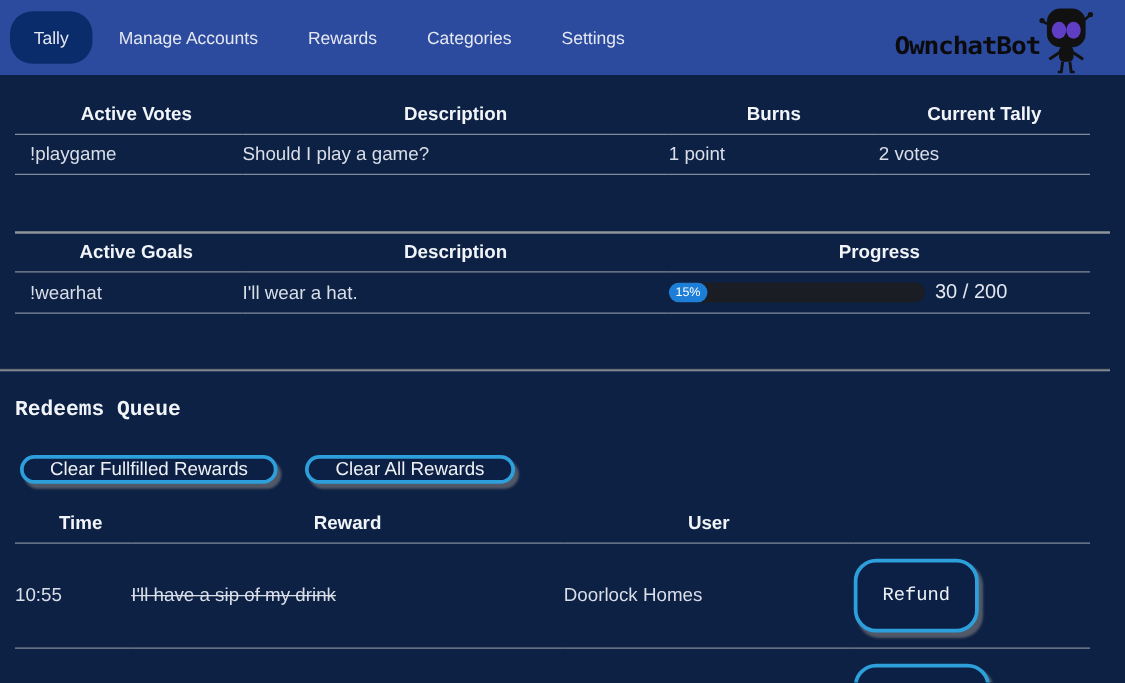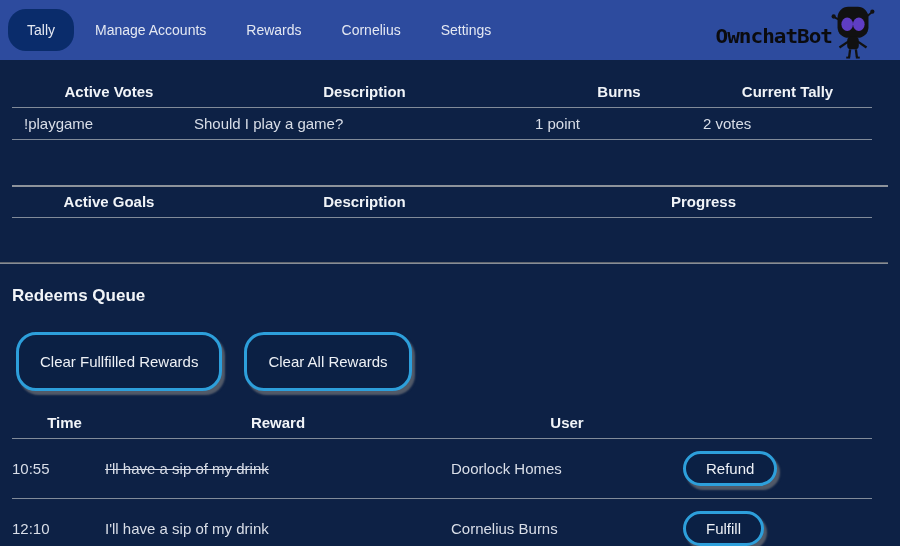--- a/index.html
+++ b/index.html
@@ -111,56 +111,58 @@
     margin:44px 12px 0 0;
     background:linear-gradient(#4d535b,#9aa1ab);
   }
 
   
   .redeems-title {
     margin:22px 0 0 12px;
     font-size:17px;
     font-weight:bold;
     color:#f1f4f8;
+    font-family:Liberation Mono, monospace;
   }
   .btn-row { margin:26px 0 0 16px; display:flex; }
   .pill-btn {
     background:#0b2044;
     color:#eef1f6;
     font-family:"Liberation Sans", sans-serif;
     font-size:15px;
     border:3px solid #2d9fdb;
     border-radius:20px;
-    padding:18px 21px;
+    padding:0 21px;
     margin-right:22px;
     cursor:pointer;
     box-shadow:3px 4px 2px rgba(128,128,128,0.6);
     white-space:nowrap;
   }
   .redeems-table { margin:18px 12px 0 12px; width:860px; }
   .redeems-table col:nth-child(1){ width:93px; }
   .redeems-table col:nth-child(2){ width:346px; }
   .redeems-table col:nth-child(3){ width:232px; }
   .redeems-table col:nth-child(4){ width:189px; }
   .redeems-table td { padding:12px 0; }
   .action-btn {
-    padding:6px 20px;
+    padding:18px 20px;
     margin-right:0;
     border-radius:18px;
+    font-family:Liberation Mono, monospace;
   }
   .struck { text-decoration:line-through; }
 </style>
 </head>
 <body>
 
 <nav class="navbar">
   <div class="nav-tab active">Tally</div>
   <div class="nav-tab">Manage Accounts</div>
   <div class="nav-tab">Rewards</div>
-  <div class="nav-tab">Cornelius</div>
+  <div class="nav-tab">Categories</div>
   <div class="nav-tab">Settings</div>
 
   <div class="brand">
     <span class="brand-text">OwnchatBot</span>
     <svg class="robot" viewBox="0 0 60 60">
       <line x1="11" y1="16" x2="19" y2="20" stroke="#111" stroke-width="2"></line>
       <circle cx="10" cy="15" r="2.2" fill="#111"></circle>
       <line x1="49" y1="11" x2="42" y2="17" stroke="#111" stroke-width="2"></line>
       <circle cx="50" cy="10" r="2.2" fill="#111"></circle>
       <rect x="14" y="5" width="32" height="32" rx="11" fill="#111"></rect>
@@ -206,20 +208,32 @@
         <col>
         <col>
         <col>
       </colgroup>
     <tbody>
         <tr>
       <th class="pad-l">Active Goals</th>
       <th>Description</th>
       <th>Progress</th>
     </tr>
+    <tr>
+      <td class="pad-l">!wearhat</td>
+      <td>I'll wear a hat.</td>
+      <td>
+        <div class="progress-cell">
+          <div class="progress-track">
+            <div class="progress-fill" style="width: 15%;">15%</div>
+          </div>
+          <span class="progress-value">30 / 200</span>
+        </div>
+      </td>
+    </tr>
   </tbody>
     </table>
 </section>
 
 <hr class="section-divider">
 
 <h2 class="redeems-title">Redeems Queue</h2>
 
 <div class="btn-row">
   <button class="pill-btn">Clear Fullfilled Rewards</button>

